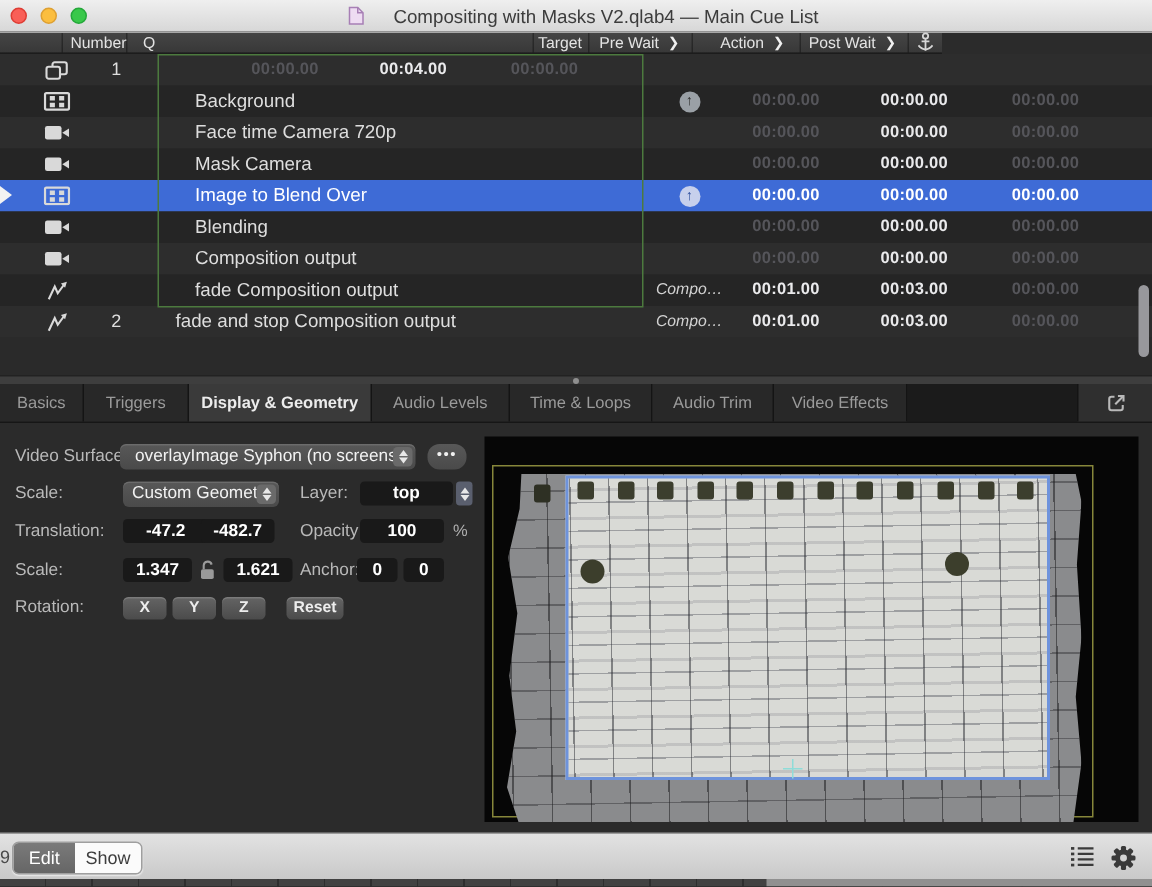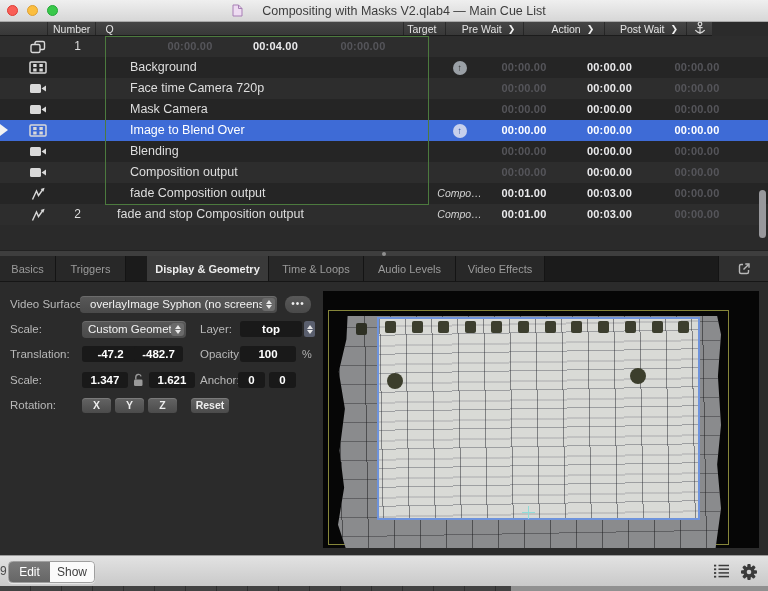--- a/index.html
+++ b/index.html
@@ -13,21 +13,21 @@
             border-bottom:1px solid #a8a8a8;box-sizing:border-box;}
   .tl{position:absolute;top:5px;width:11px;height:11px;border-radius:50%;}
   #tl-close{left:7px;background:#f95f57;border:1px solid #de3d34;box-sizing:border-box;}
   #tl-min{left:27px;background:#fbbe3f;border:1px solid #deA032;box-sizing:border-box;}
   #tl-zoom{left:47px;background:#39c84a;border:1px solid #24a83a;box-sizing:border-box;}
   #title-text{position:absolute;left:0;right:0;top:0;height:22px;line-height:22px;text-align:center;
               font-size:12.5px;color:#3c3c3c;padding-left:40px;}
   #doc-icon{position:absolute;left:232px;top:4px;}
 
   
-  #cueheader{left:0;top:22px;width:712px;height:14px;background:linear-gradient(#454545,#383838);
+  #cueheader{left:0;top:22px;width:628px;height:14px;background:linear-gradient(#454545,#383838);
              border-bottom:1px solid #1c1c1c;box-sizing:border-box;display:flex;color:#e3e3e3;font-size:10.5px;justify-content:center;}
   #cueheader .hc{display:flex;align-items:center;height:100%;box-sizing:border-box;border-right:1px solid rgba(0,0,0,.35);}
   .hw-status{width:24px;border-right:none !important;}
   .hw-icon{width:28px;}
   .hw-num{width:51px;padding-left:5px;}
   .hw-q{width:334px;padding-left:10px;}
   .hw-target{width:45px;padding-left:3px;}
   .hw-pre{width:84px;justify-content:flex-end;padding-right:8px;}
   .hw-act{width:87px;justify-content:flex-end;padding-right:10px;}
   .hw-post{width:88px;justify-content:flex-end;padding-right:8px;}
@@ -65,21 +65,21 @@
   #list-scroll-thumb{right:2px;top:154px;width:7px;height:48px;background:#98989c;border-radius:3.5px;z-index:6;}
   .cueicon{color:#d9d9d9;}
 
   
   #listgap{left:0;top:225px;width:768px;height:25px;background:#2a2a2a;}
   #divider{left:0;top:250px;width:768px;height:6px;background:#3e3e3e;border-top:1px solid #222;box-sizing:border-box;}
   #divider-dot{left:382px;top:252px;width:4px;height:4px;border-radius:50%;background:#8f8f8f;}
   #tabbar{left:0;top:256px;width:768px;height:26px;background:#1b1b1b;display:flex;border-bottom:1px solid #161616;box-sizing:border-box;}
   .tab{height:100%;box-sizing:border-box;display:flex;align-items:center;justify-content:center;
        background:#282828;border-right:1px solid #141414;color:#9b9b9b;font-size:11px;}
-  .tab.active{background:#3a3a3a;color:#ececec;font-weight:700;margin-left:21px;}
+  .tab.active{background:#3a3a3a;color:#ececec;font-weight:700;}
   #tab-spacer{flex:1;background:#1b1b1b;}
   #popout-btn{width:50px;height:100%;background:#2f2f2f;display:flex;align-items:center;justify-content:center;border-left:1px solid #141414;box-sizing:border-box;}
 
   
   #inspector{left:0;top:282px;width:768px;height:273px;background:#2b2b2b;}
   .lbl{position:absolute;color:#b9b9b9;font-size:11.5px;height:17px;line-height:17px;white-space:nowrap;}
   .fld{position:absolute;background:#191919;border-radius:3px;color:#ffffff;font-weight:700;
        font-size:11.5px;text-align:center;height:16px;line-height:16px;}
   .drop{position:absolute;background:linear-gradient(#585858,#4a4a4a);border-radius:4px;height:17px;
         color:#f2f2f2;font-size:11.5px;line-height:17px;box-shadow:inset 0 1px 0 rgba(255,255,255,.12);}
@@ -391,22 +391,23 @@
 </div>
 
 <div class="abs" id="listgap"></div>
 <div class="abs" id="divider"></div>
 <div class="abs" id="divider-dot"></div>
 
 <div class="abs" id="tabbar">
   <div class="tab" style="width:56px">Basics</div>
   <div class="tab" style="width:70px">Triggers</div>
   <div class="tab active" style="width:122px">Display &amp; Geometry</div>
+  <div class="tab" style="width:92px">Audio Levels</div>
   <div class="tab" style="width:95px">Time &amp; Loops</div>
-  <div class="tab" style="width:92px">Audio Levels</div>
+  <div class="tab" style="width:81px">Audio Trim</div>
   <div class="tab" style="width:89px">Video Effects</div>
   <div id="tab-spacer"></div>
   <div id="popout-btn">
     <svg width="16" height="16">
         <use href="#i-popout"></use>
       </svg>
   </div>
 </div>
 
 <div class="abs" id="inspector">

